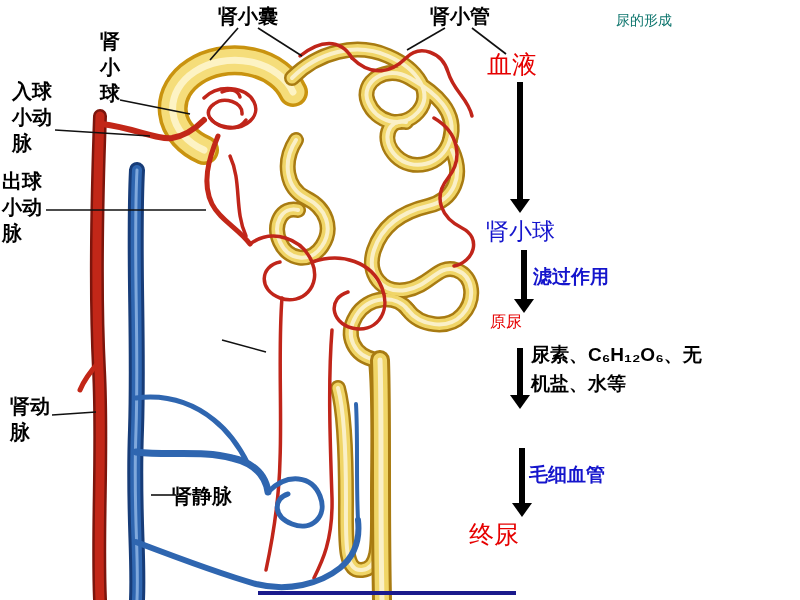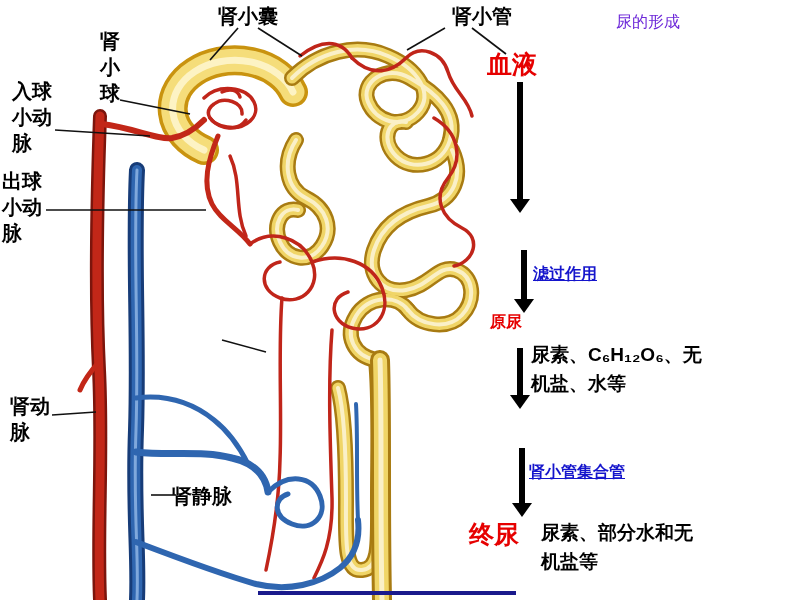--- a/index.html
+++ b/index.html
@@ -1,29 +1,29 @@
 <!DOCTYPE html>
 <html><head>
 <meta charset="utf-8">
 <style>
   html,body{margin:0;padding:0;}
   body{width:800px;height:600px;background:#fff;font-family:"Liberation Sans",sans-serif;}
   #slide{position:relative;width:800px;height:600px;background:#fff;overflow:hidden;}
   #art{position:absolute;left:0;top:0;}
   .dlabel{position:absolute;color:#000;font-weight:bold;font-size:20px;line-height:26px;white-space:pre-line;}
-  .fhead{position:absolute;font-weight:bold;white-space:nowrap;}
+  .fhead{position:absolute;font-weight:normal;white-space:nowrap;}
   .red{color:#e60000;}
   .blue{color:#1515cc;}
   .black{color:#000;}
   .fbody{position:absolute;font-weight:bold;font-size:19px;line-height:1.55;color:#000;}
   .flow-arrow{position:absolute;width:6px;background:#000;}
   .flow-arrow::after{content:"";position:absolute;left:50%;bottom:-13px;transform:translateX(-50%);
       width:0;height:0;border:10px solid transparent;border-bottom:0;border-top:14px solid #000;}
-  .arrowlabel{position:absolute;font-weight:bold;font-size:16px;white-space:nowrap;text-decoration:underline;}
-  #slide-title{position:absolute;left:616px;top:12px;font-size:16px;color:#6d28d9;white-space:nowrap;}
+  .arrowlabel{position:absolute;font-weight:bold;font-size:19px;white-space:nowrap;}
+  #slide-title{position:absolute;left:616px;top:12px;font-size:14px;color:#0f766e;white-space:nowrap;}
   #bottom-divider{position:absolute;left:258px;top:591px;width:258px;height:4px;background:#1a1a8c;}
 </style>
 </head>
 <body>
 
 <div id="slide">
 
   <svg id="art" width="800" height="600" viewBox="0 0 800 600">
     <defs>
       <path id="t1" d="M 292,78 C 318,52 356,42 388,56 C 418,69 434,94 418,112 C 402,130 376,122 368,102 C 360,82 386,64 410,78 C 436,93 458,112 450,140"></path>
@@ -122,51 +122,51 @@
       <line x1="120" y1="100" x2="190" y2="114"></line>
       <line x1="55" y1="130" x2="150" y2="136"></line>
       <line x1="46" y1="210" x2="206" y2="210"></line>
       <line x1="222" y1="340" x2="266" y2="352"></line>
       <line x1="52" y1="415" x2="96" y2="412"></line>
       <line x1="176" y1="495" x2="151" y2="495"></line>
     </g>
   </svg>
 
   <div class="dlabel" style="left:218px;top:3px;">肾小囊</div>
-  <div class="dlabel" style="left:430px;top:3px;margin-left:22px;">肾小管</div>
+  <div class="dlabel" style="left:430px;top:3px;">肾小管</div>
   <div class="dlabel" style="left:100px;top:28px;">肾
 小
 球</div>
   <div class="dlabel" style="left:12px;top:78px;">入球
 小动
 脉</div>
   <div class="dlabel" style="left:2px;top:168px;">出球
 小动
 脉</div>
   <div class="dlabel" style="left:10px;top:393px;">肾动
 脉</div>
   <div class="dlabel" style="left:172px;top:483px;">肾静脉</div>
 
   <div id="slide-title">尿的形成</div>
 
   <div class="fhead red" style="left:487px;top:48px;font-size:25px;">血液</div>
 
   <div class="flow-arrow" style="left:517px;top:82px;height:118px;"></div>
 
 
+  <div class="fhead blue" style="left:486px;top:216px;font-size:23px;">肾小球</div>
 
   <div class="flow-arrow" style="left:521px;top:250px;height:50px;"></div>
   <div class="arrowlabel blue" style="left:533px;top:264px;">滤过作用</div>
 
   <div class="fhead red" style="left:490px;top:312px;font-size:16px;">原尿</div>
   <div class="fbody" style="left:531px;top:340px;width:185px;">尿素、C₆H₁₂O₆、无机盐、水等</div>
 
   <div class="flow-arrow" style="left:517px;top:348px;height:48px;"></div>
 
 
   <div class="flow-arrow" style="left:519px;top:448px;height:56px;"></div>
-  <div class="arrowlabel blue" style="left:529px;top:462px;">肾小管集合管</div>
+  <div class="arrowlabel blue" style="left:529px;top:462px;">毛细血管</div>
 
   <div class="fhead red" style="left:469px;top:518px;font-size:25px;">终尿</div>
-  <div class="fbody" style="left:541px;top:518px;width:165px;">尿素、部分水和无机盐等</div>
 
   <div id="bottom-divider"></div>
 </div>
 
 </body></html>

